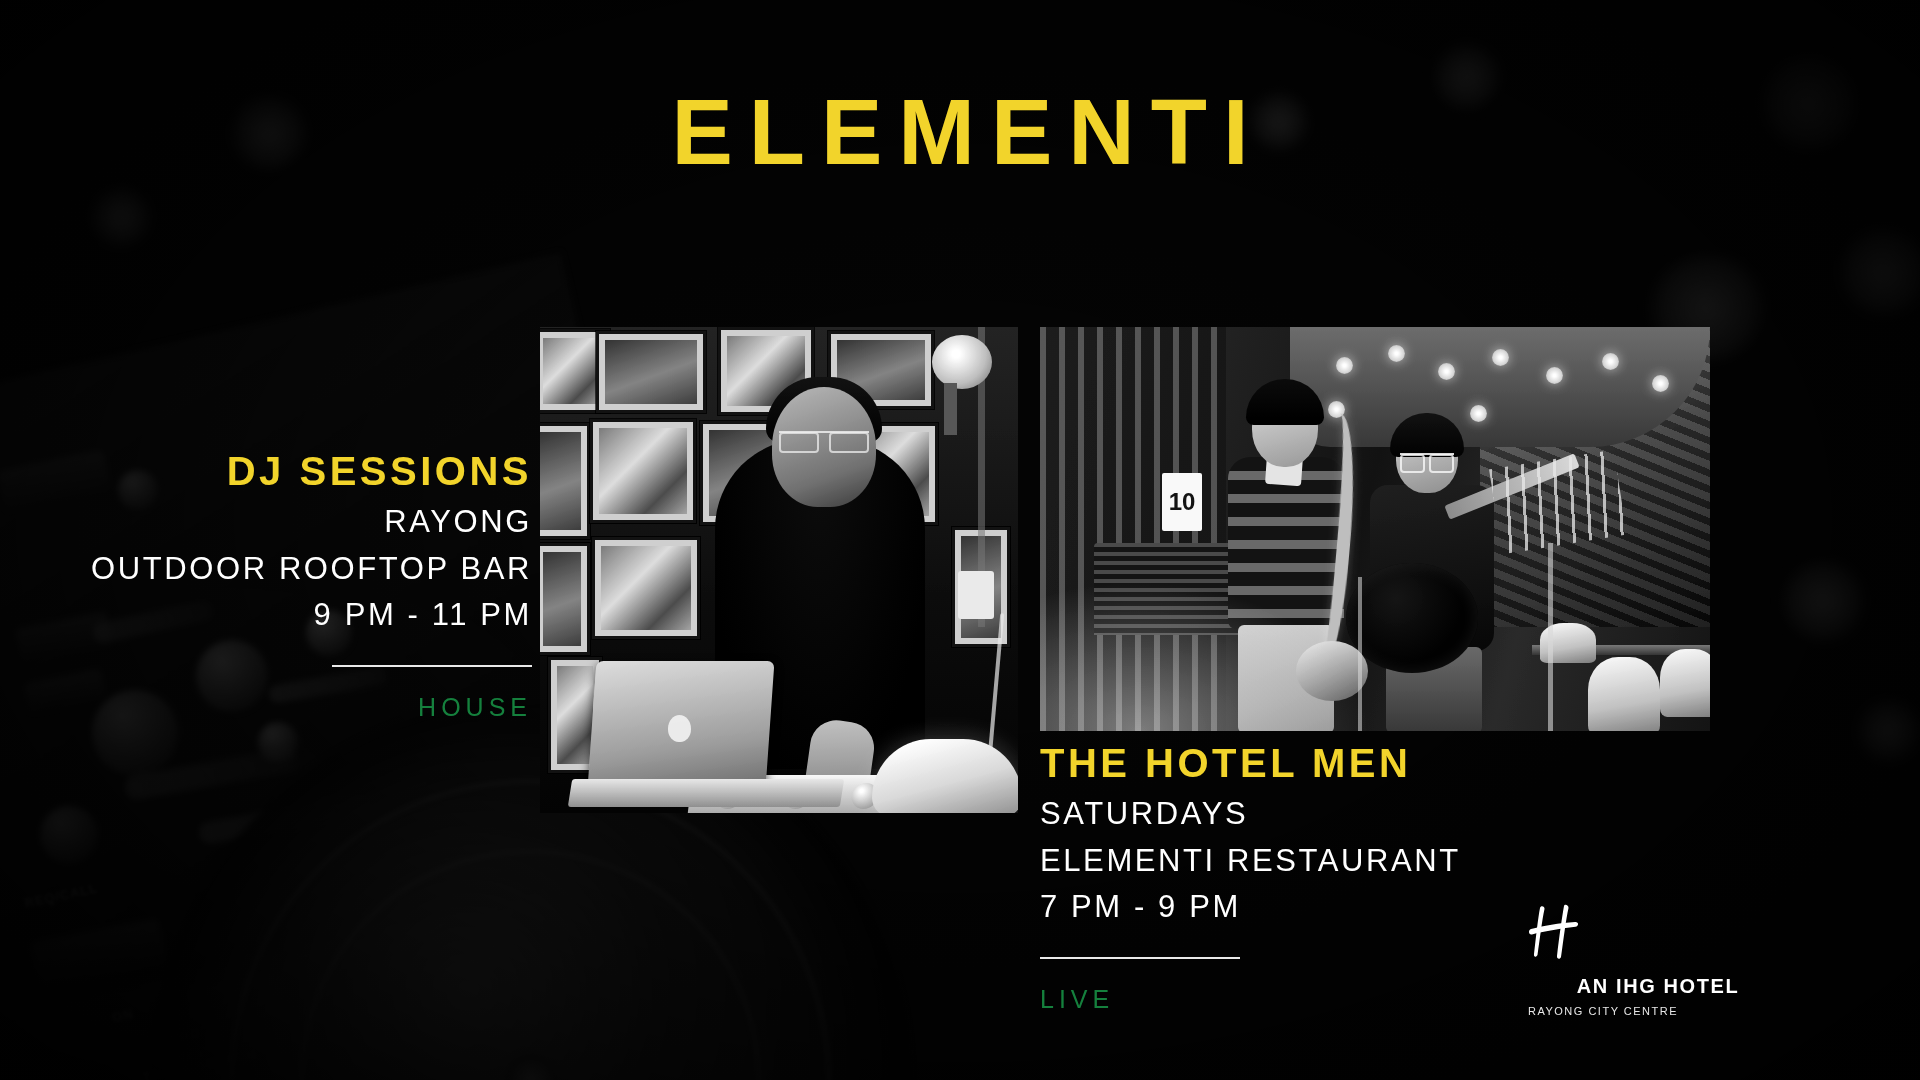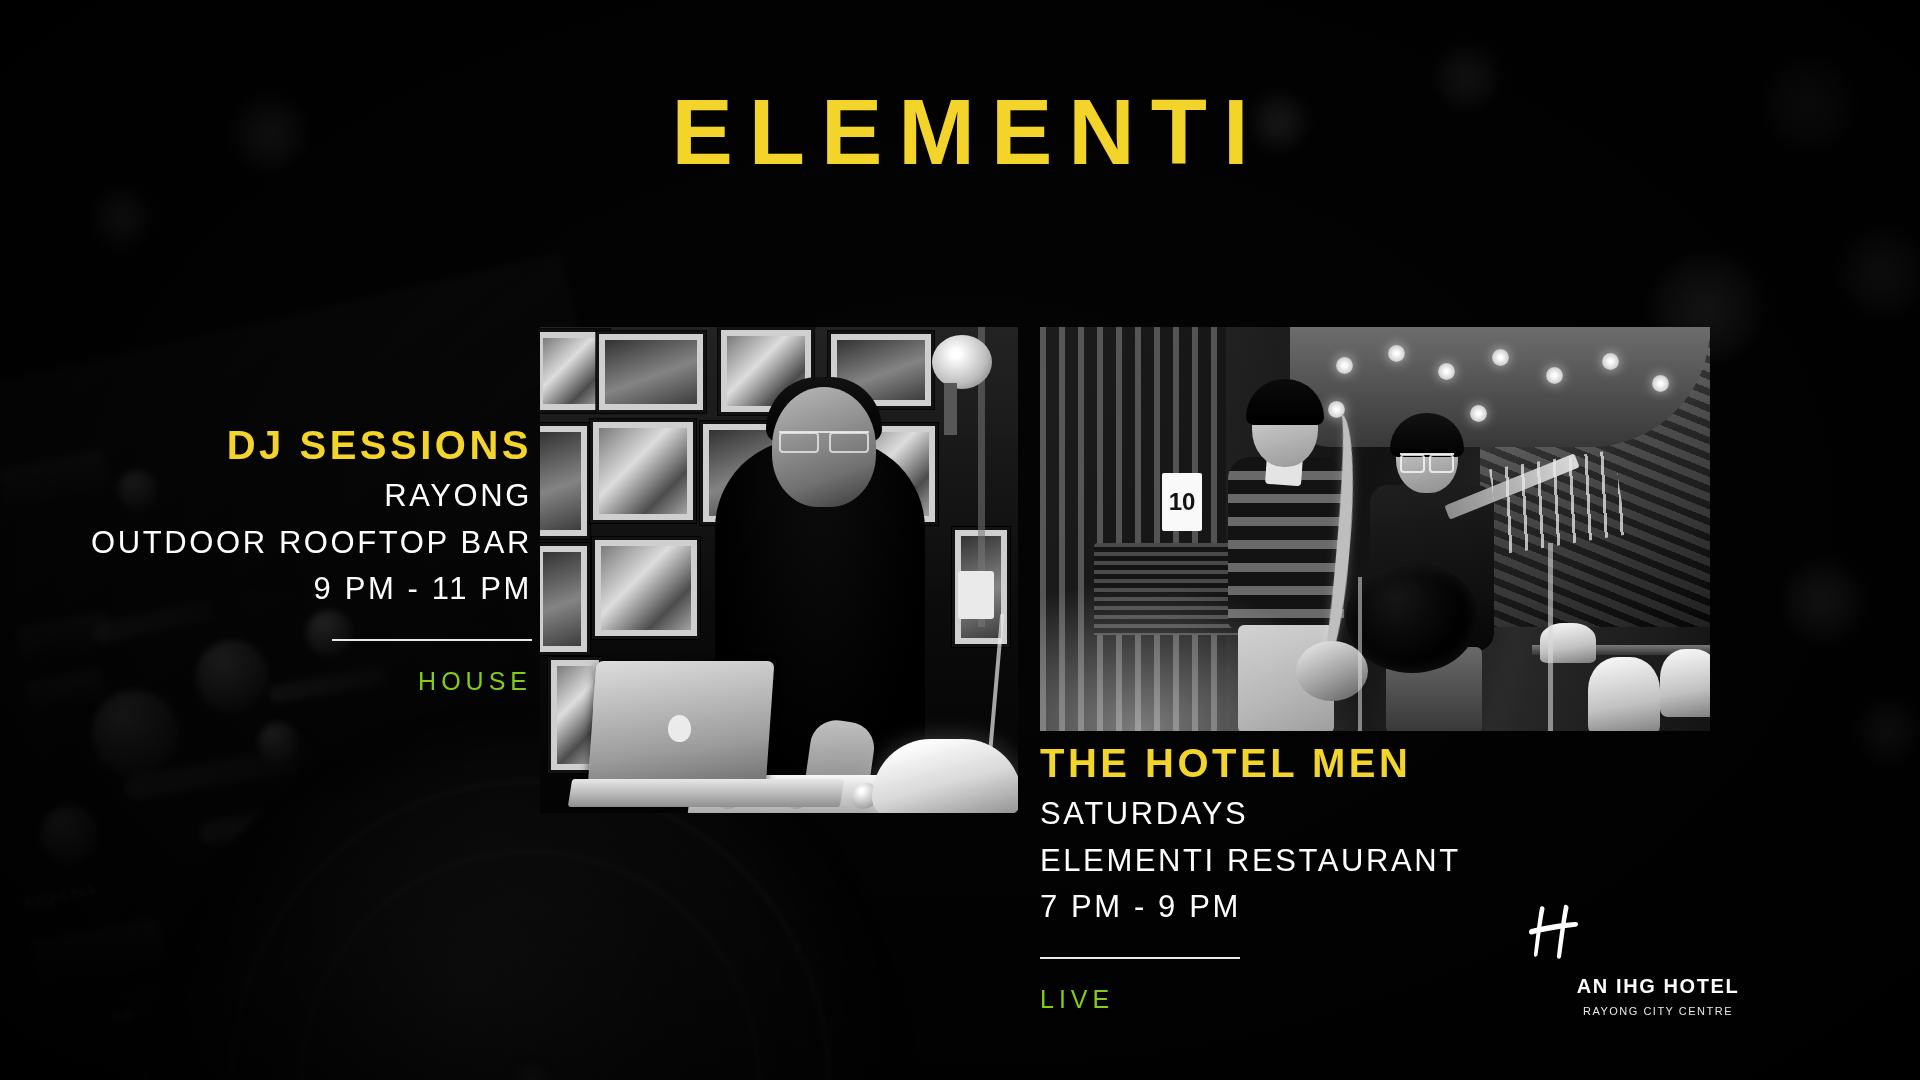--- a/index.html
+++ b/index.html
@@ -286,40 +286,40 @@
     background:radial-gradient(ellipse at 30% 100%, rgba(255,255,255,.42) 0%, rgba(255,255,255,0) 70%);
   }
   .jz-counter{
     position:absolute; left:54px; top:216px; width:190px; height:92px;
     background:repeating-linear-gradient(180deg,#4e4e4e 0 4px,#1c1c1c 4px 9px);
     border-radius:4px 4px 0 0;
   }
 
   
   .block{ position:absolute; }
-  #block-dj{ right:1388px; top:424px; width:520px; text-align:right; }
+  #block-dj{ right:1388px; top:450px; width:520px; text-align:right; }
   #block-jazz{ left:1040px; top:742px; width:560px; text-align:left; }
 
   .act-name{
     font-size:40px; font-weight:700; letter-spacing:3.5px;
     color:#F2D42B; line-height:1.06; white-space:nowrap;
   }
   .act-line{
     font-size:31px; font-weight:300; letter-spacing:2.6px;
     color:#FFFFFF; line-height:1.3; margin-top:6px; white-space:nowrap;
   }
   .act-line.first{ margin-top:10px; }
   .rule{
     height:2px; background:#e9e9e9; margin-top:30px;
     width:200px; display:inline-block; vertical-align:middle;
   }
   #block-jazz .rule{ width:200px; }
   .genre{
     font-size:25px; font-weight:400; letter-spacing:5px;
-    color:#84cc16; margin-top:28px; line-height:1;
+    color:#15803d; margin-top:28px; line-height:1;
   }
 
   
   #logo{ position:absolute; left:1528px; top:900px; width:260px; color:#fff; }
   .logo-row{ display:flex; align-items:flex-start; gap:12px; }
   .logo-h{ flex:0 0 auto; margin-top:2px; }
   .logo-words{ flex:1 1 auto; }
   .logo-l1{
     font-family:"Liberation Serif", serif;
     font-style:italic; font-weight:700; font-size:31px; line-height:1.02;
@@ -329,21 +329,21 @@
     font-family:"Liberation Serif", serif;
     font-style:italic; font-weight:700; font-size:31px; line-height:1.06;
     letter-spacing:.3px; white-space:nowrap;
   }
   .logo-l3{
     font-size:20px; font-weight:700; letter-spacing:1.6px;
     text-align:center; margin-top:9px; white-space:nowrap;
   }
   .logo-l4{
     font-size:11px; font-weight:400; letter-spacing:1.5px;
-    text-align:center; margin-top:7px; color:#e8e8e8; white-space:nowrap;
+    text-align:left; margin-top:7px; color:#e8e8e8; white-space:nowrap;
   }
 </style>
 </head>
 <body>
 
 <div class="poster">
 
   <div class="bg">
     <div class="bg-base"></div>
 

